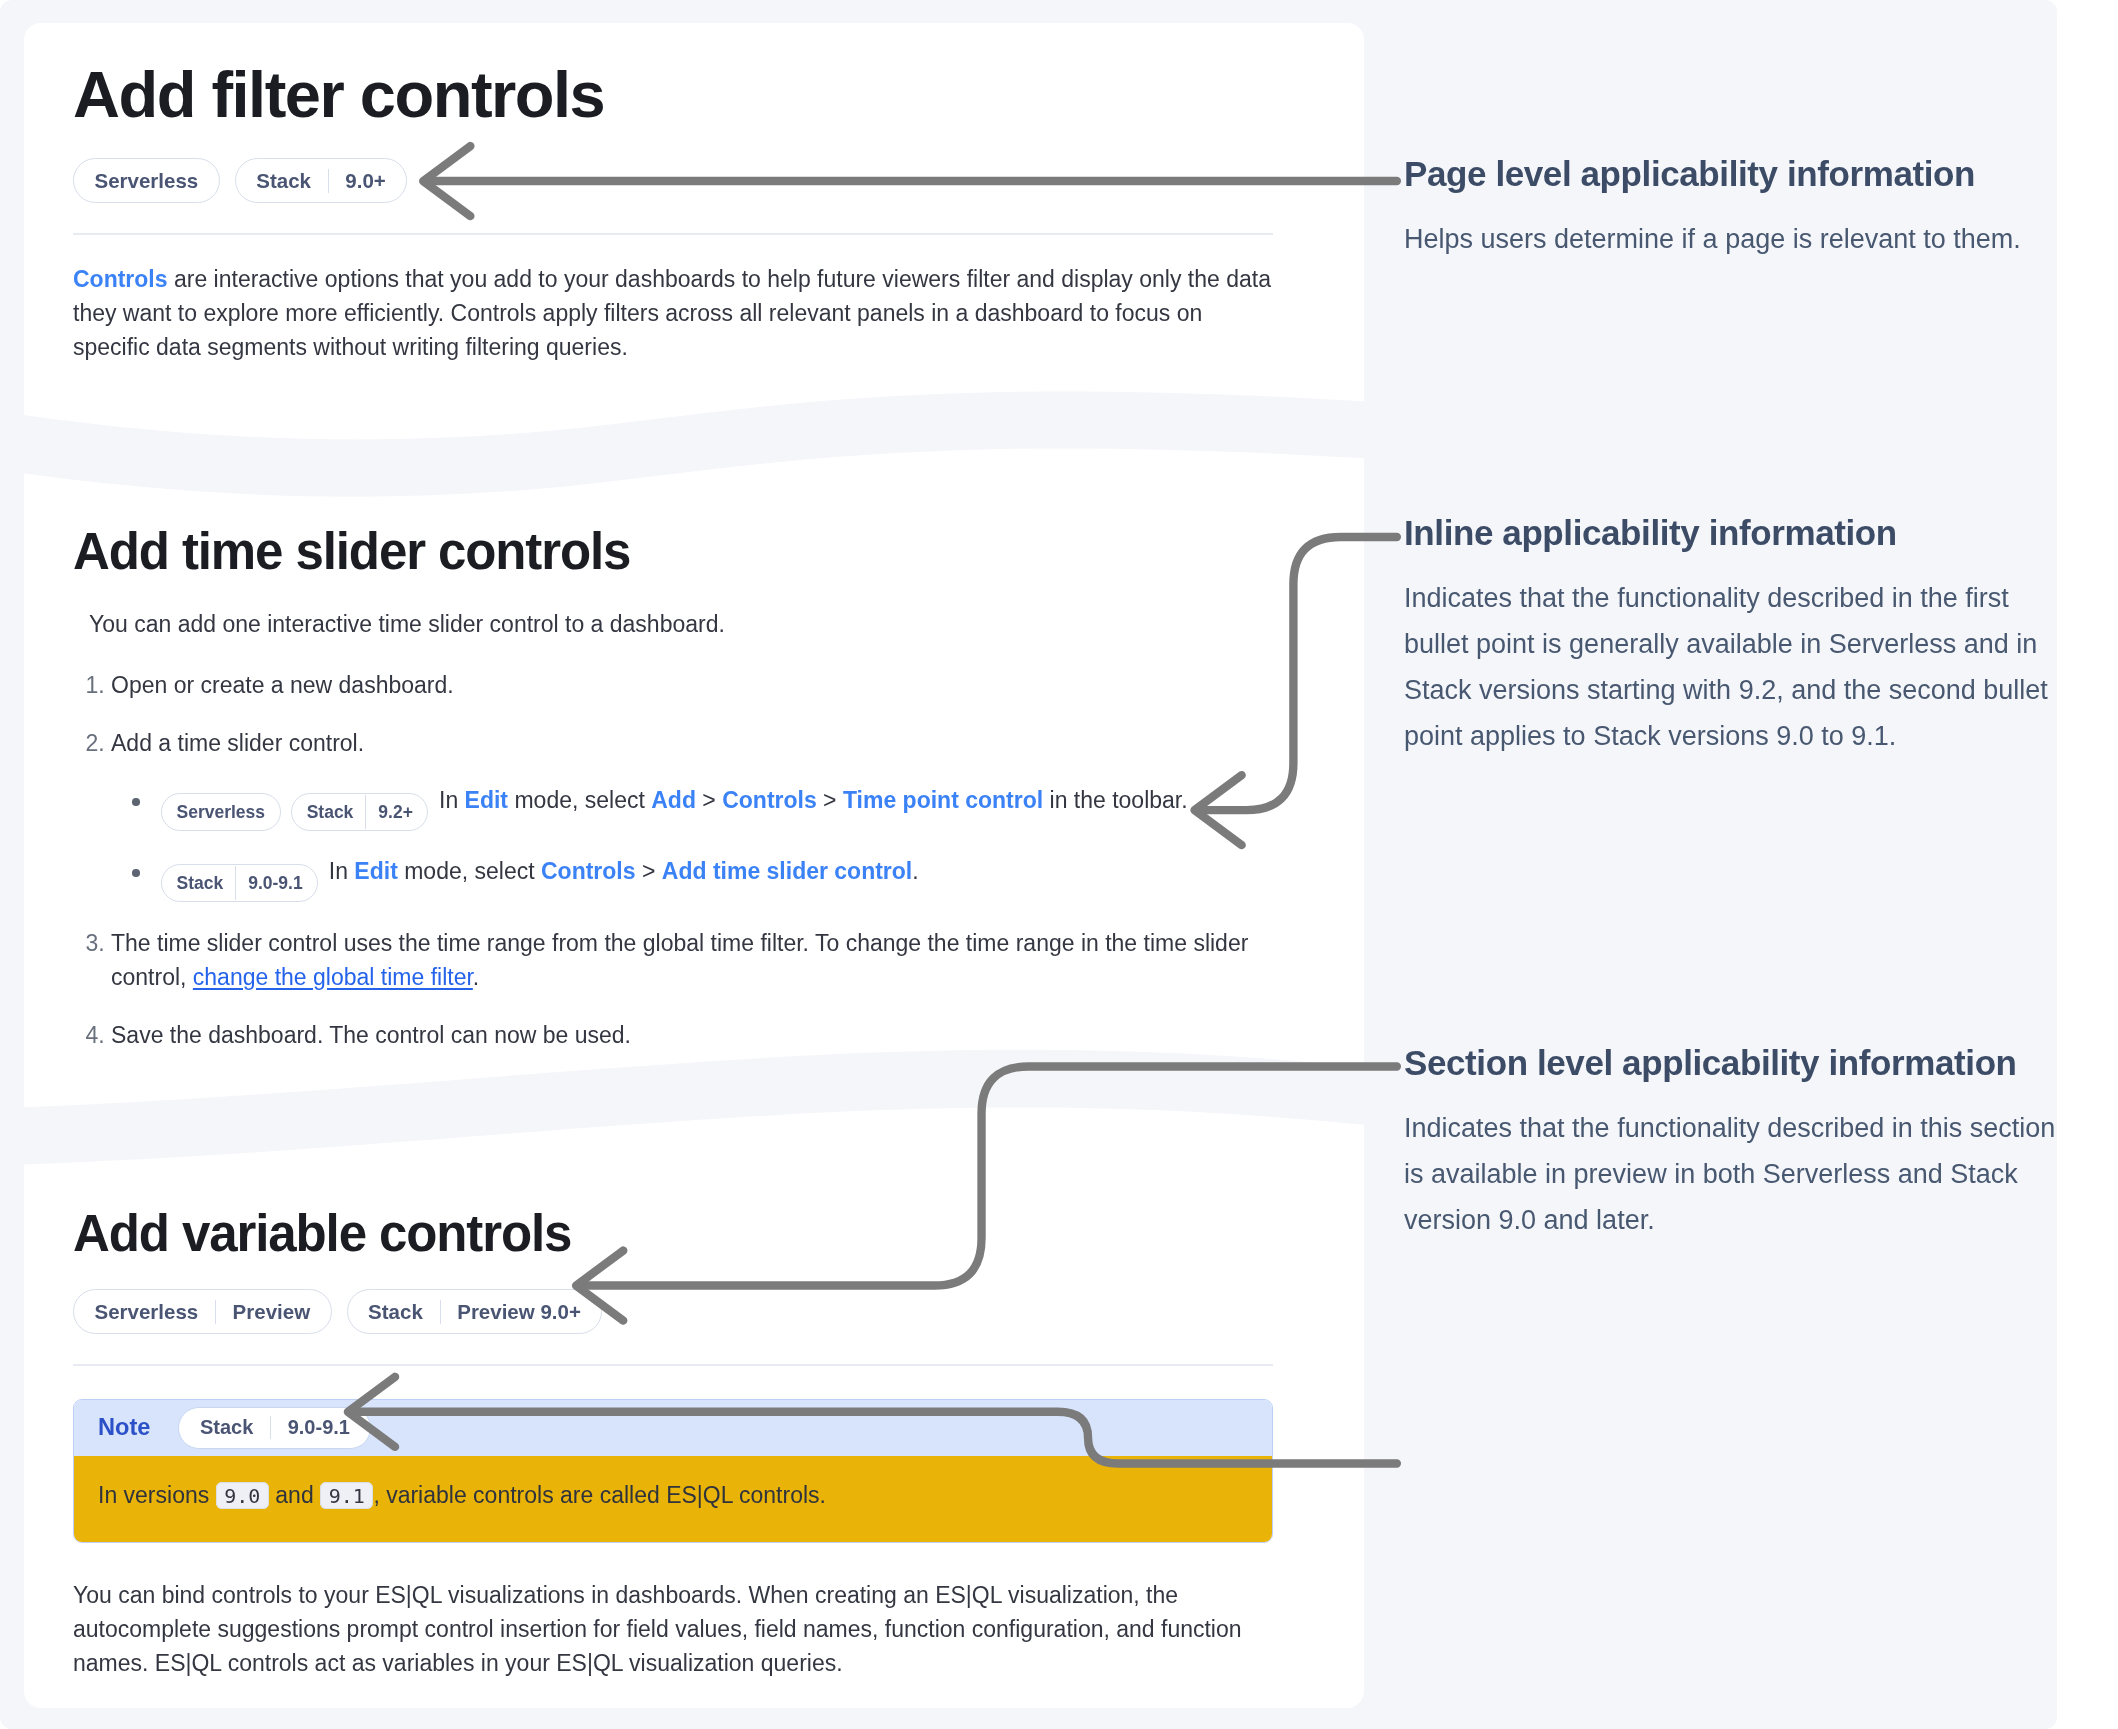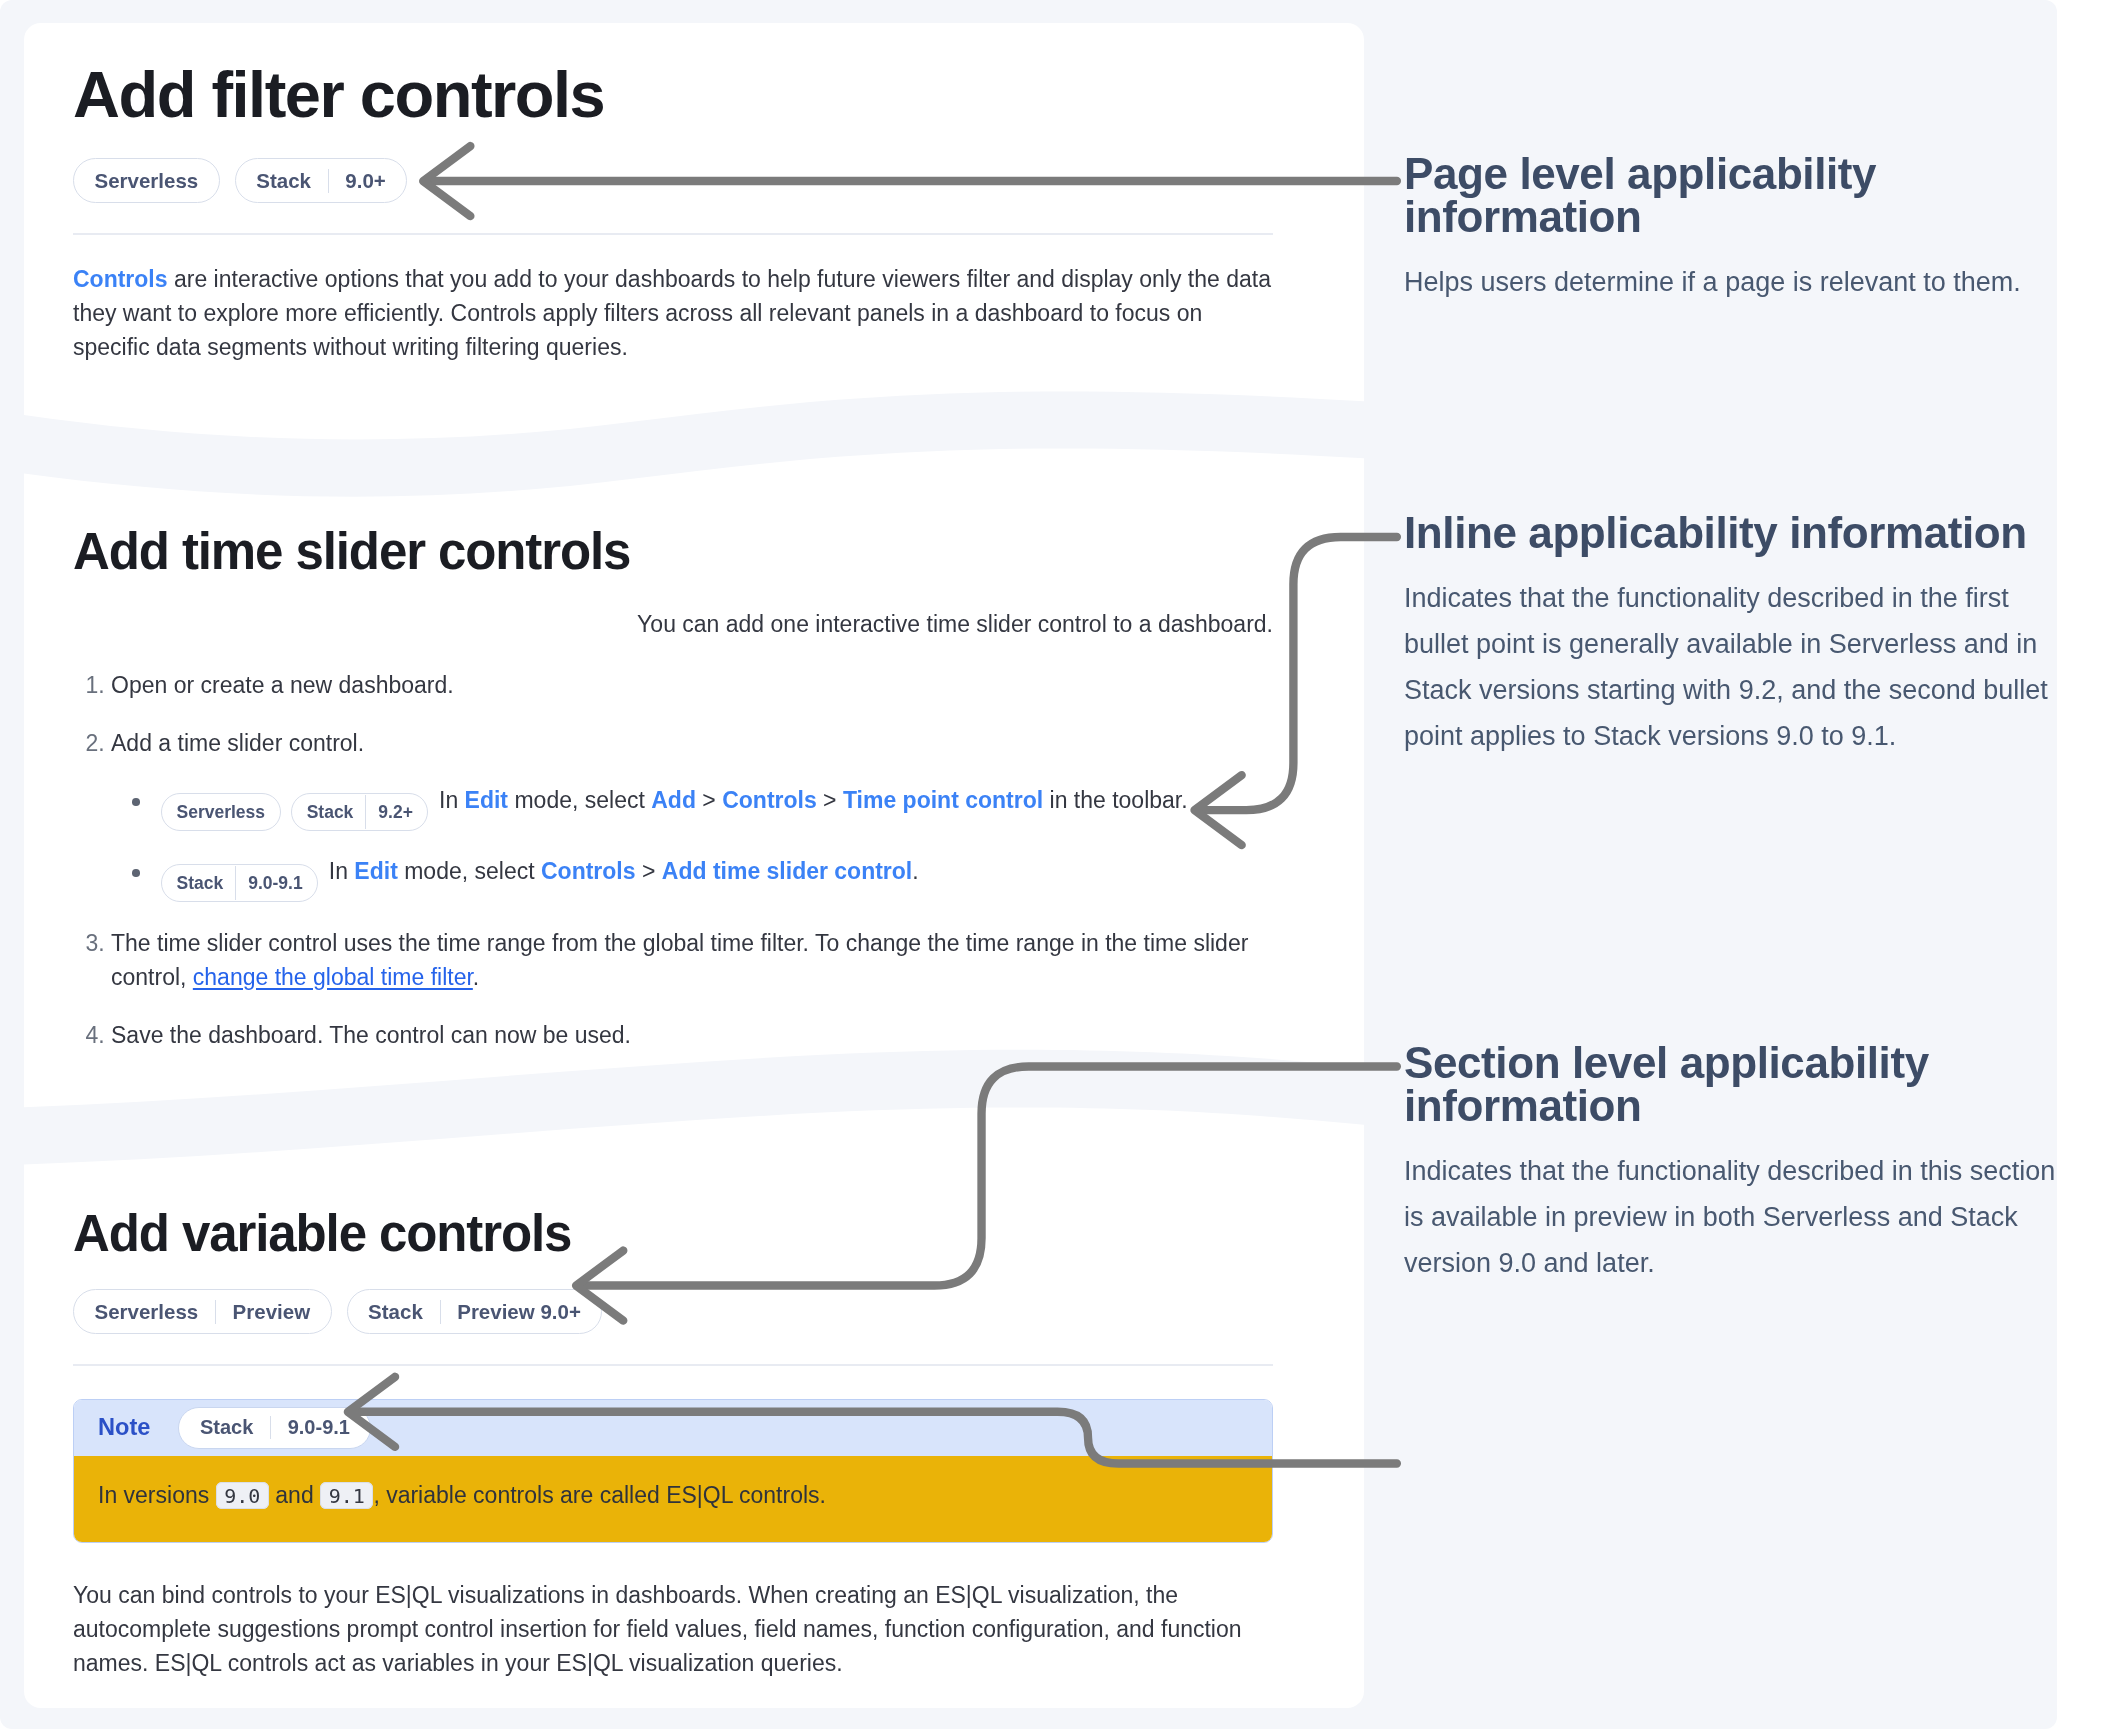--- a/index.html
+++ b/index.html
@@ -36,21 +36,21 @@
     color:#4a5573;font-size:20.5px;height:43px;padding:0 20.5px;white-space:nowrap;font-weight:bold;
   }
   .pill .part + .part{border-left:1.5px solid #d8deea;margin-left:16.7px;padding-left:16.7px;}
   .pill.small{height:36px;font-size:17.5px;padding:0 14.5px;border-width:1.5px;}
   .pill.small .part + .part{margin-left:12px;padding-left:12px;}
 
   .rule{height:1.5px;background:#e8ebf2;border:0;margin:30px 0 0 0;}
 
   .body-text{font-size:23px;line-height:34px;color:#343741;margin:0;}
   .sec1 .body-text{margin-top:27px;max-width:1210px;}
-  .intro{margin:0 0 27px 16px;text-align:right;}
+  .intro{margin:0 0 27px 16px;}
   strong{font-weight:700;color:#3b82f6;}
   a.link{color:#2563eb;text-decoration:underline;text-underline-offset:3px;}
 
   ol.steps{margin:0;padding:0 0 0 38px;font-size:23px;line-height:34px;}
   ol.steps > li{margin-bottom:24px;}
   ol.steps > li::marker{color:#69707d;}
   ul.subs{list-style:none;margin:23px 0 4.6px 0;padding:0 0 0 21px;}
   ul.subs > li{position:relative;padding-left:29px;margin-bottom:23px;}
   ul.subs > li::before{content:"";position:absolute;left:0;top:15px;width:7.6px;height:7.6px;border-radius:50%;background:#5d6472;}
   ul.subs .pill{margin-right:10.6px;vertical-align:-10px;}
@@ -66,21 +66,21 @@
   .note-head .pill{background:#ffffff;border-color:#c9d6ef;height:40px;font-size:20px;}
   .note-body{background:#eab308;padding:23px 24px 29px 24px;font-size:23px;line-height:33px;color:#2f333c;}
   code.chip{
     font-family:"DejaVu Sans Mono", monospace;font-size:20px;color:#343741;
     background:#eef0f5;border:1.5px solid #dadee7;border-radius:6px;padding:0.8px 7.6px;
   }
   .sec3 .body-text{margin-top:35px;max-width:1187px;}
 
   
   .ann{position:absolute;left:1404px;width:681px;}
-  .ann h3{font-size:44px;line-height:43px;font-weight:700;color:#3d4c66;letter-spacing:-0.4px;margin:0 0 21px 0;}
+  .ann h3{font-size:35px;line-height:43px;font-weight:700;color:#3d4c66;letter-spacing:-0.4px;margin:0 0 21px 0;}
   .ann p{font-size:27px;line-height:46px;color:#485870;margin:0;max-width:666px;}
   .ann1{top:152px;}
   .ann2{top:511px;}
   .ann3{top:1041px;}
   .ann4{top:1445px;}
 
   
   .arrows{position:absolute;inset:0;width:2119px;height:1729px;pointer-events:none;}
 </style>
 </head>

